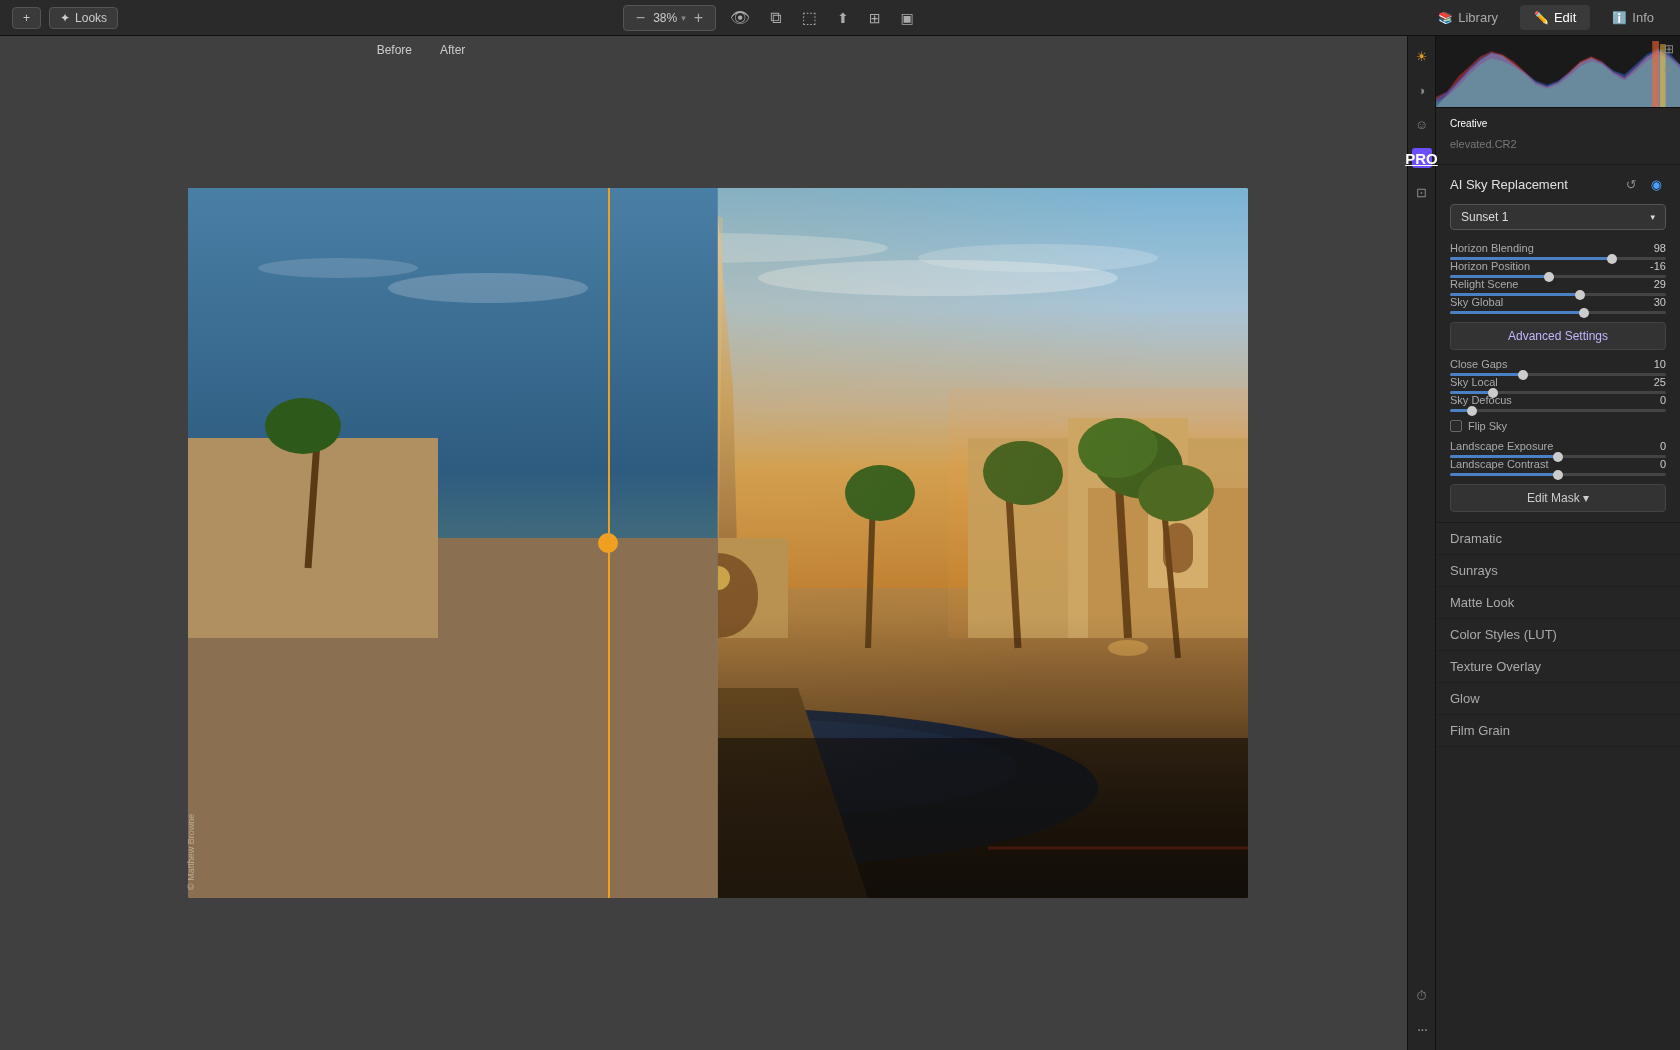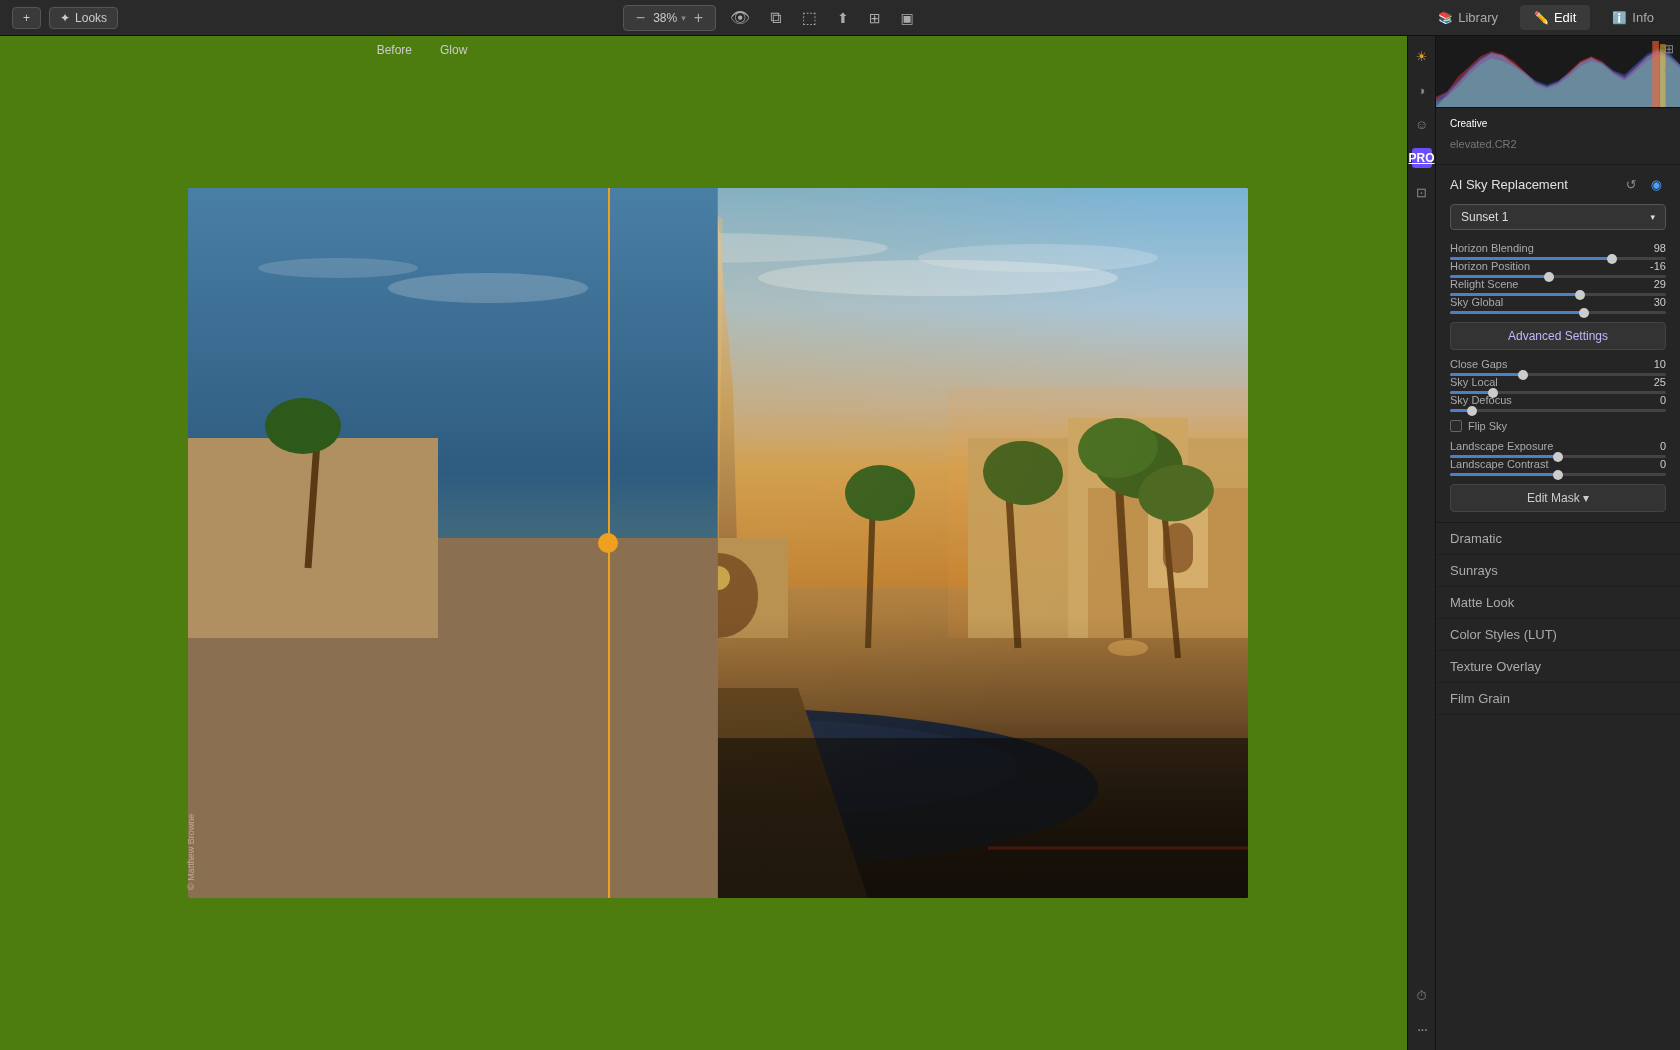--- a/index.html
+++ b/index.html
@@ -84,21 +84,21 @@
     
     .main-area {
       display: flex;
       flex: 1;
       overflow: hidden;
     }
 
     
     .canvas-area {
       flex: 1;
-      background: #4d7c0f;
+      background: #404040;
       position: relative;
       display: flex;
       flex-direction: column;
       overflow: hidden;
       text-decoration: underline;
     }
     .before-after-labels {
       display: flex;
       position: absolute;
       top: 5px;
@@ -391,21 +391,21 @@
       align-items: center;
       justify-content: center;
       color: #888;
       cursor: pointer;
       font-size: 13px;
       border-radius: 3px;
     }
     .side-icon.pro {
       background: #6a4fff;
       color: #fff;
-      font-size: 12px;
+      font-size: 15px;
       font-weight: 700;
       border-radius: 3px;
       padding: 2px 3px;
       text-decoration: underline;
     }
 
     
     .hist-svg { width: 100%; height: 100%; }
   </style>
 </head>
@@ -461,21 +461,21 @@
       <span>Info</span>
     </button>
   </div>
 </div>
 
 <div class="main-area">
 
   <div class="canvas-area">
     <div class="before-after-labels">
       <div class="ba-label before">Before</div>
-      <div class="ba-label after">Glow</div>
+      <div class="ba-label after">After</div>
     </div>
     <div class="image-container">
       <div class="split-image">
 
         <div class="img-after">
           
           <svg width="100%" height="100%" viewBox="0 0 1060 710" preserveAspectRatio="xMidYMid slice">
 
             <defs>
               <linearGradient id="skyGrad" x1="0%" y1="0%" x2="0%" y2="100%">
@@ -763,20 +763,21 @@
         
         <button class="edit-mask-btn">Edit Mask ▾</button>
       </div>
 
       <div>
         <div class="menu-item">Dramatic</div>
         <div class="menu-item">Sunrays</div>
         <div class="menu-item">Matte Look</div>
         <div class="menu-item">Color Styles (LUT)</div>
         <div class="menu-item">Texture Overlay</div>
+        <div class="menu-item">Glow</div>
         <div class="menu-item">Film Grain</div>
       </div>
 
     </div>
   </div>
 
   <div style="position:absolute;right:245px;top:36px;width:28px;background:#252525;border-left:1px solid #111;height:1014px;display:flex;flex-direction:column;align-items:center;padding:10px 0;gap:14px;z-index:20;">
     <div class="side-icon" style="color:#e8a020;">☀</div>
     <div class="side-icon">◑</div>
     <div class="side-icon">☺</div>

